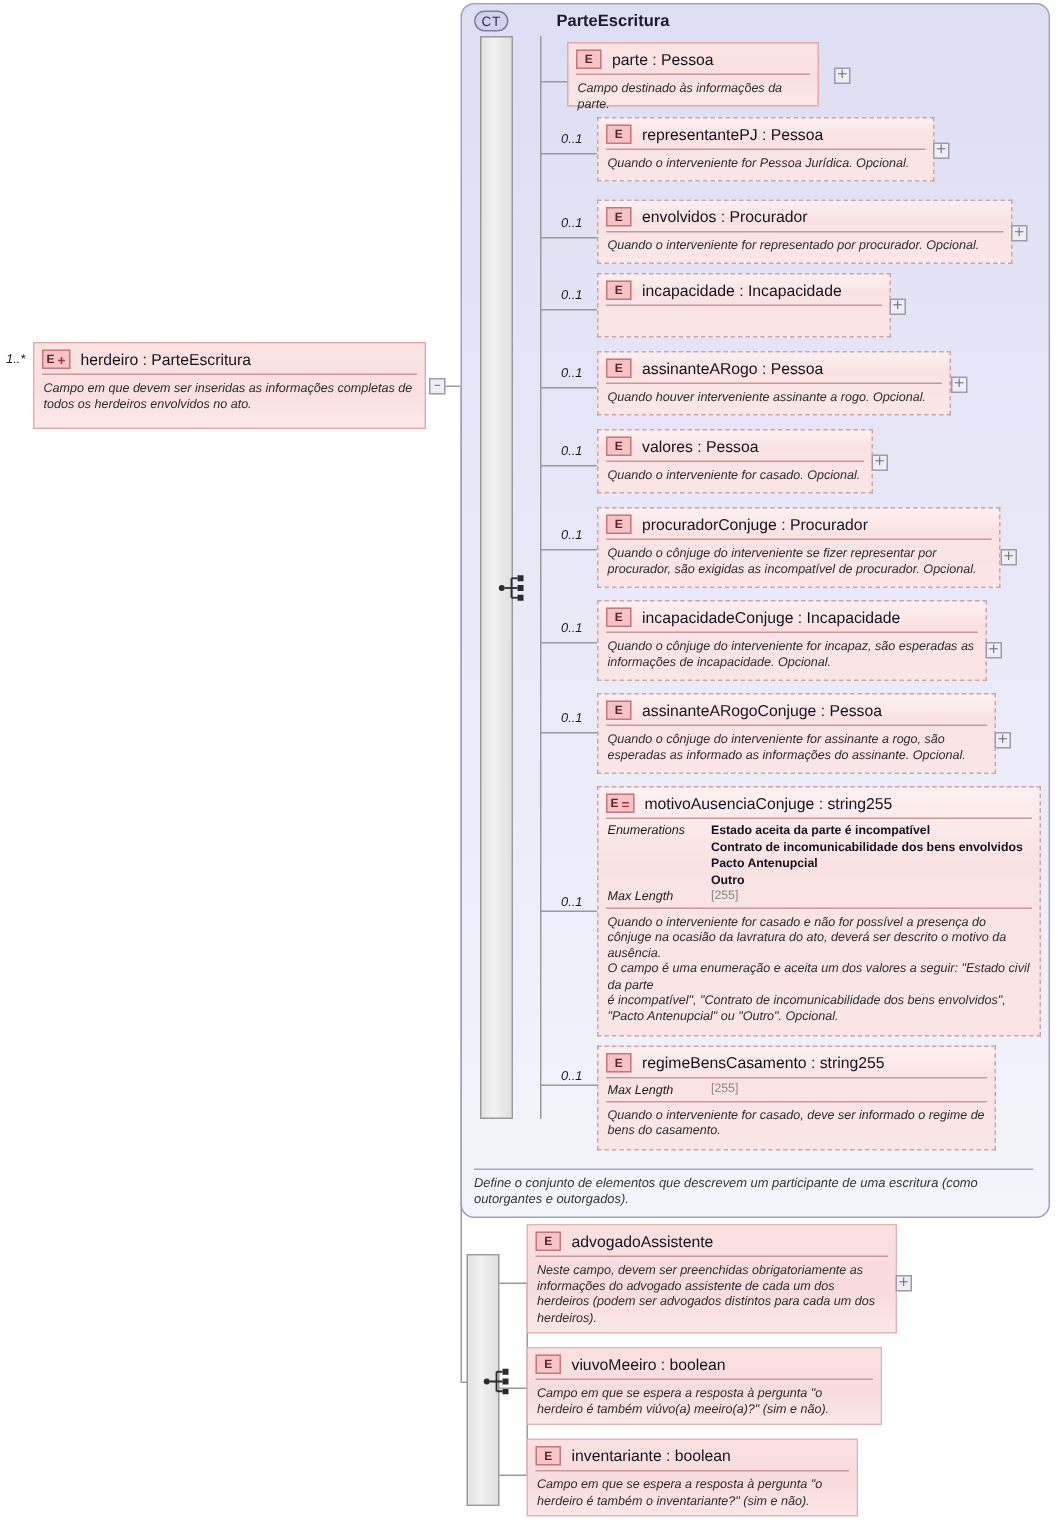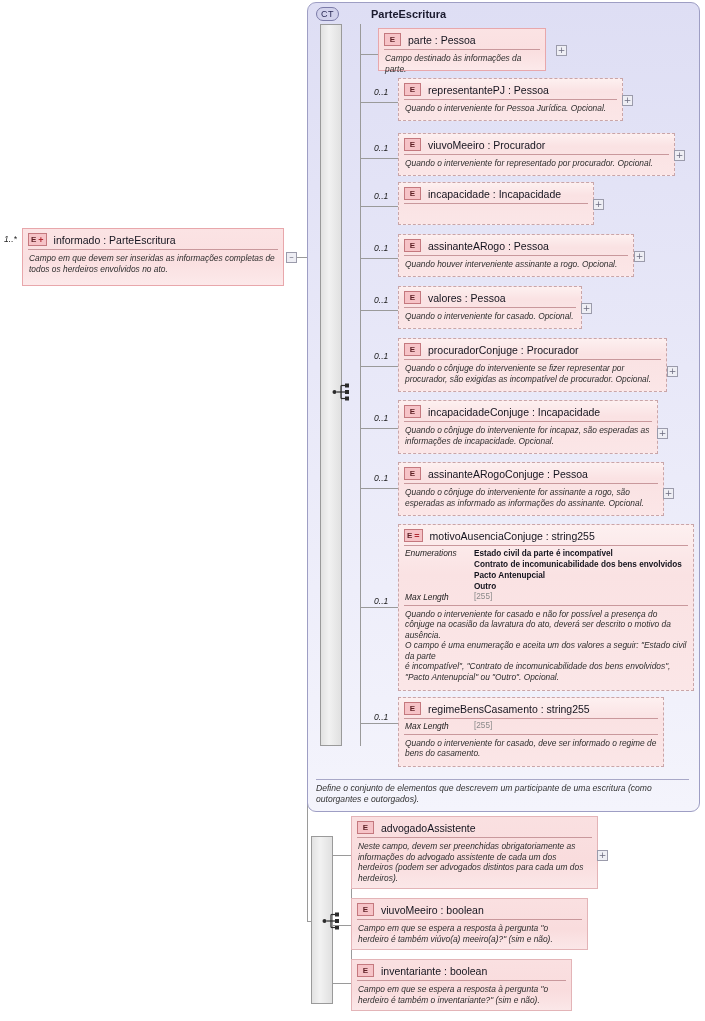--- a/index.html
+++ b/index.html
@@ -207,21 +207,21 @@
 <div id="canvas">
 
   <div class="occ" style="left:4px; top:234px;">1..*</div>
 
   <div class="el" style="left:22px; top:228px; width:262px; height:58px;">
     <div class="el-head">
       <span class="el-icon">
         <span>E</span>
         <span class="pm">+</span>
       </span>
-      <span class="el-name">informado : ParteEscritura</span>
+      <span class="el-name">herdeiro : ParteEscritura</span>
     </div>
     <div class="el-sep"></div>
     <div class="el-doc">Campo em que devem ser inseridas as informações completas de todos os herdeiros envolvidos no ato.</div>
   </div>
 
   <div class="expander" style="left:286px; top:252px;">
     <span>–</span>
   </div>
 
   <div class="line-h" style="left:297px; top:257px; width:10px;"></div>
@@ -292,21 +292,21 @@
   <div class="expander" style="left:622px; top:95px;">
     <span>+</span>
   </div>
 
   <div class="occ" style="left:374px; top:143px;">0..1</div>
   <div class="el optional" style="left:398px; top:133px; width:277px; height:43px;">
     <div class="el-head">
       <span class="el-icon">
         <span>E</span>
       </span>
-      <span class="el-name">viuvoMeeiro : Procurador</span>
+      <span class="el-name">envolvidos : Procurador</span>
     </div>
     <div class="el-sep"></div>
     <div class="el-doc">Quando o interveniente for representado por procurador. Opcional.</div>
   </div>
   <div class="expander" style="left:674px; top:150px;">
     <span>+</span>
   </div>
 
   <div class="occ" style="left:374px; top:191px;">0..1</div>
   <div class="el optional" style="left:398px; top:182px; width:196px; height:43px;">
@@ -404,21 +404,21 @@
         <span>E</span>
         <span class="pm">=</span>
       </span>
       <span class="el-name">motivoAusenciaConjuge : string255</span>
     </div>
     <div class="el-sep"></div>
     <div class="facets">
       <div class="facet-row">
         <span class="facet-label">Enumerations</span>
         <span class="facet-vals">
-          <span>Estado civil da parte é incompatível</span><br>
+          <span>Estado aceita da parte é incompatível</span><br>
           <span>Contrato de incomunicabilidade dos bens envolvidos</span><br>
           <span>Pacto Antenupcial</span><br>
           <span>Outro</span>
         </span>
       </div>
       <div class="facet-row">
         <span class="facet-label">Max Length</span>
         <span class="facet-mono">[255]</span>
       </div>
     </div>

